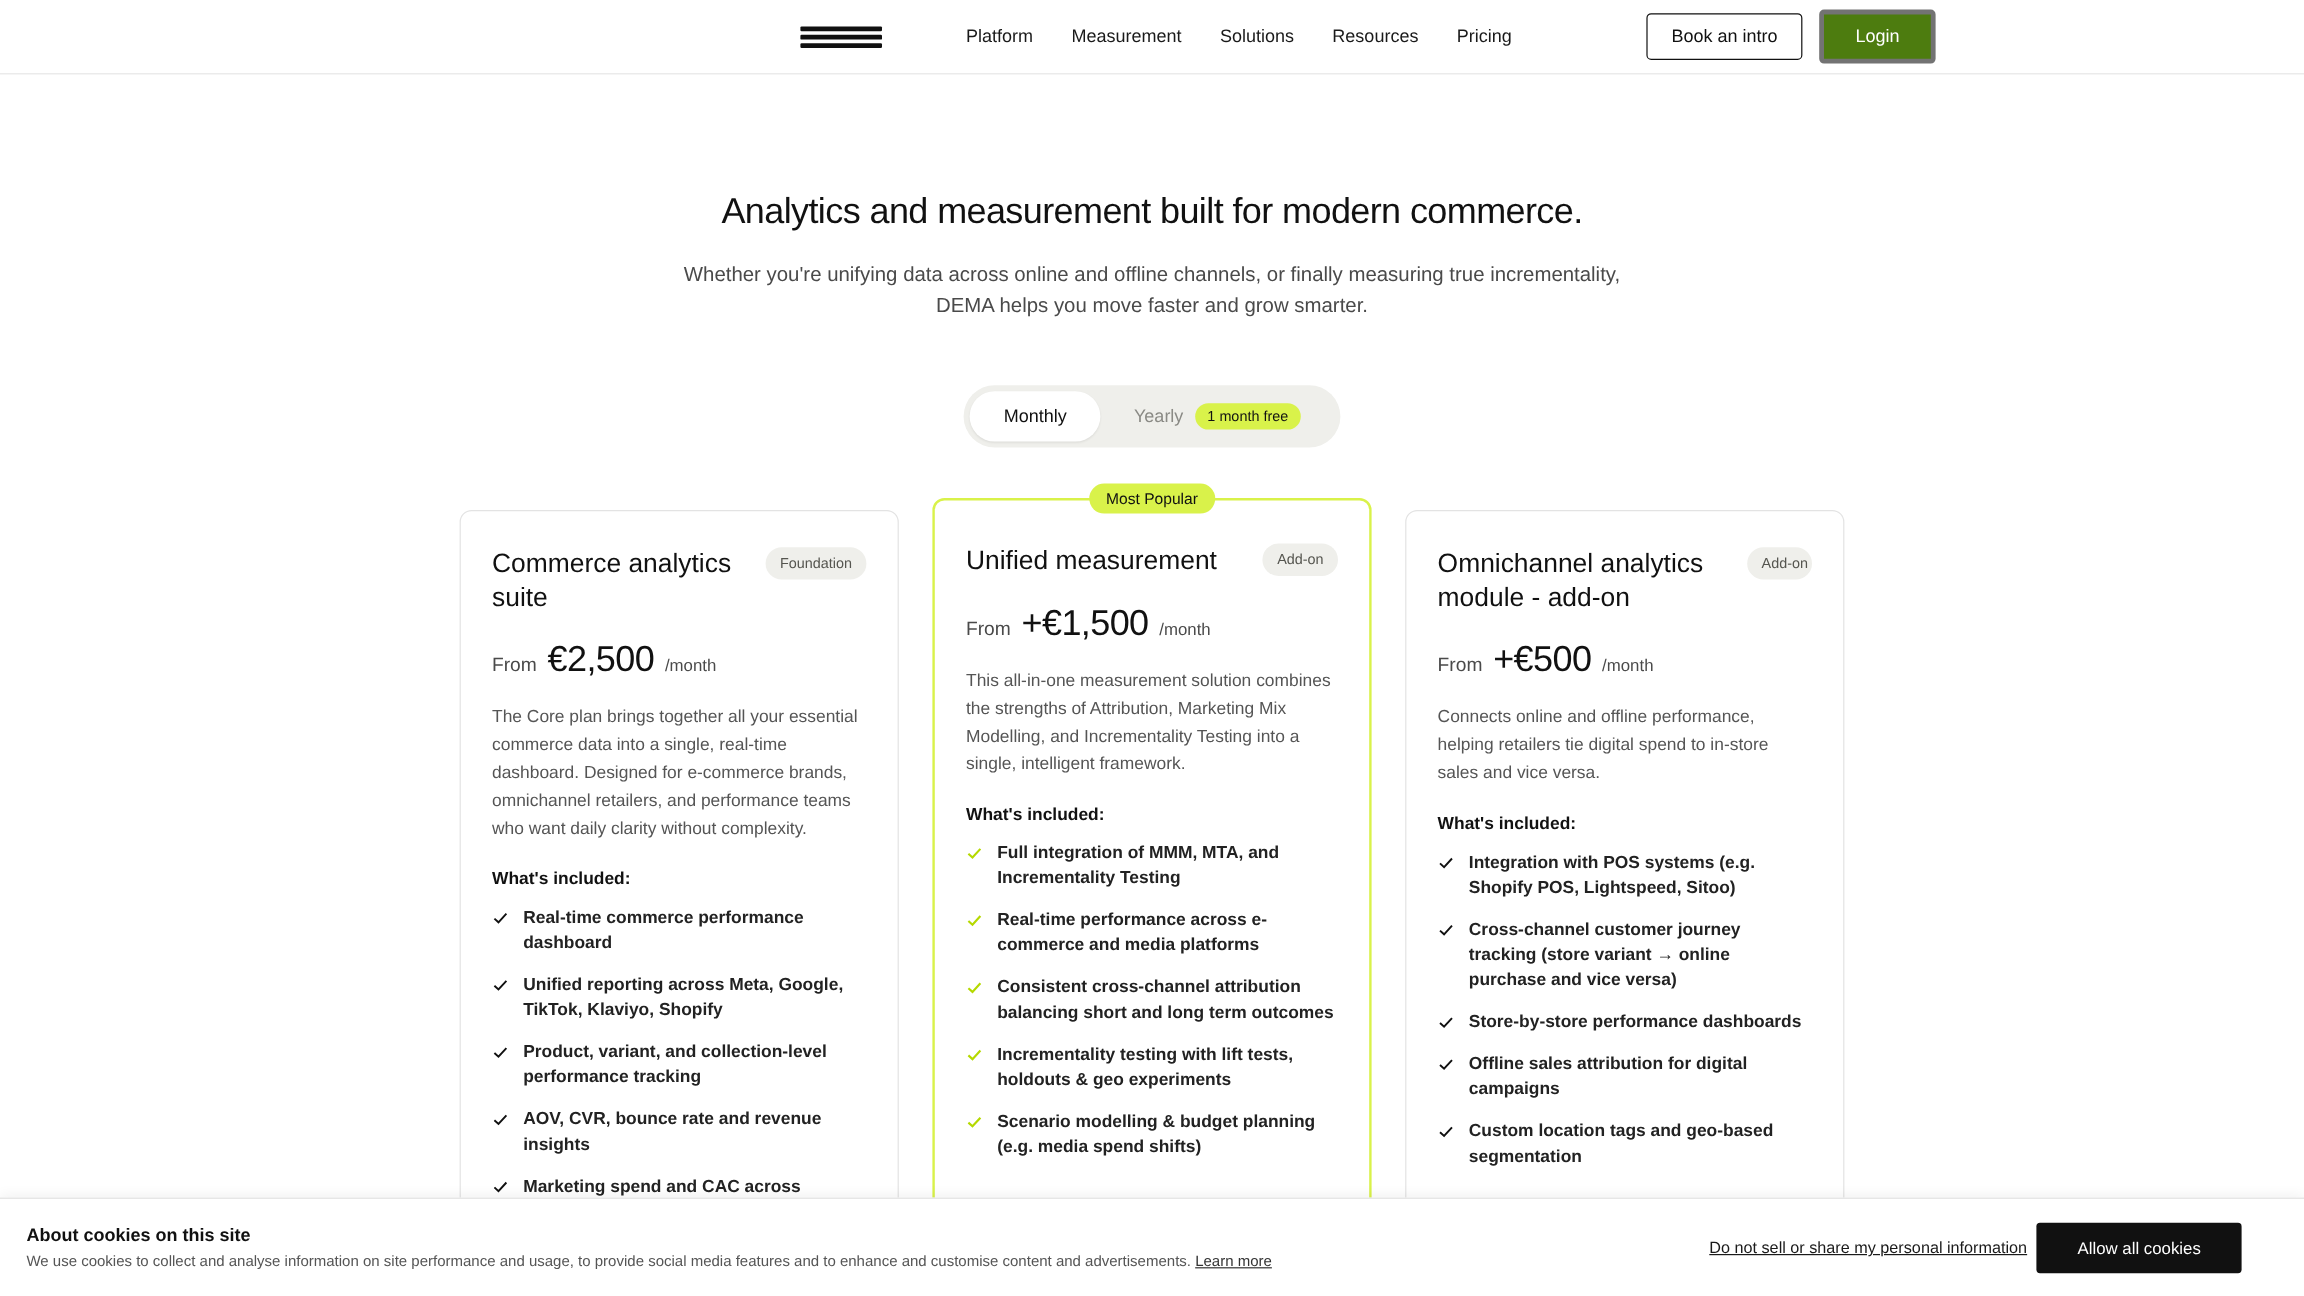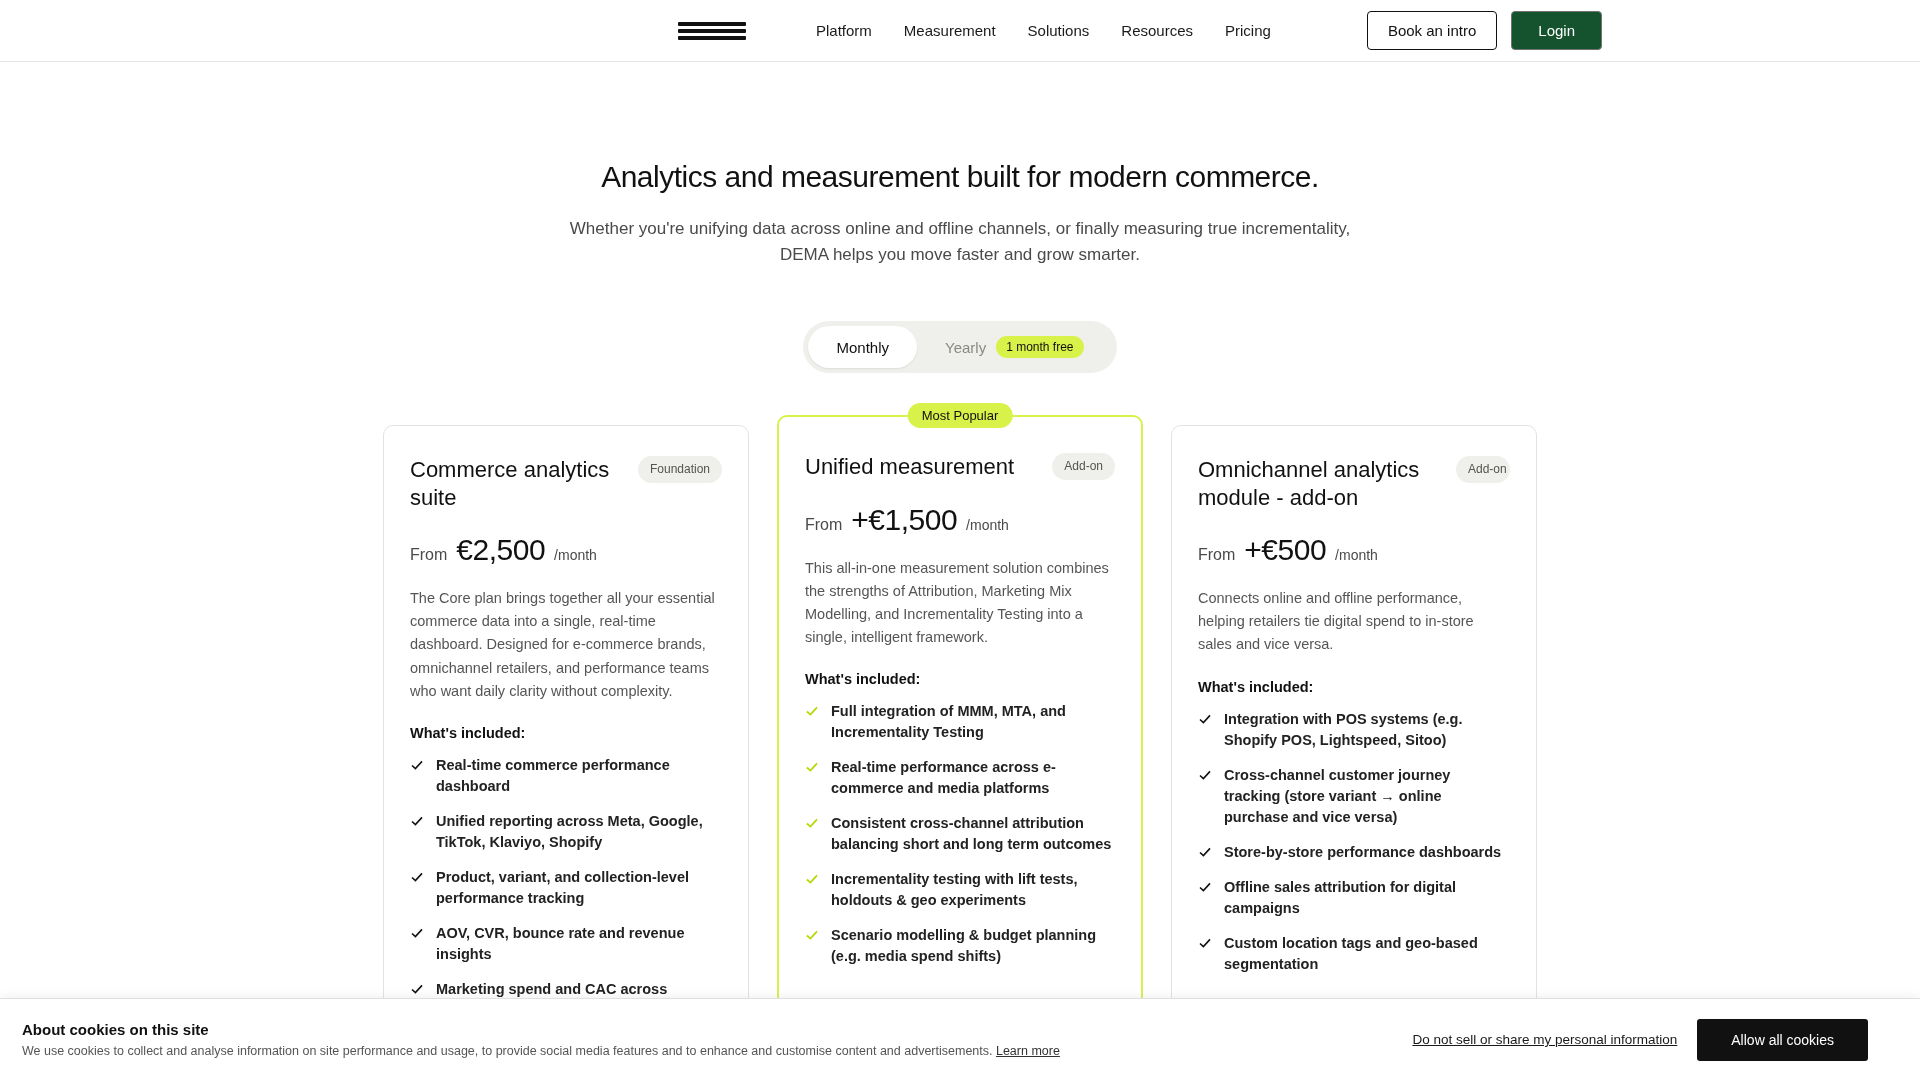--- a/index.html
+++ b/index.html
@@ -11,21 +11,21 @@
     color: #111111;
     overflow: hidden;
   }
 
   
   .header {
     height: 62px;
     border-bottom: 1px solid #e6e6e6;
     display: flex;
     align-items: center;
-    padding: 0 38px;
+    padding: 0 27px;
     background: #fff;
     position: relative;
   }
   .logo {
     margin-left: 320px;
     display: flex;
     flex-direction: column;
     justify-content: center;
     gap: 3px;
     width: 68px;
@@ -58,23 +58,23 @@
     border: 1px solid #111;
     background: #fff;
     color: #111;
     font-size: 15px;
     padding: 10px 20px;
     border-radius: 4px;
     cursor: pointer;
     font-family: inherit;
   }
   .btn-dark {
-    background: #14532d;
+    background: #4d7c0f;
     color: #fff;
-    border: 1px solid #737373;
+    border: 4px solid #737373;
     font-size: 15px;
     padding: 10px 26px;
     border-radius: 4px;
     cursor: pointer;
     font-family: inherit;
   }
 
   
   .hero {
     text-align: center;
@@ -254,21 +254,21 @@
   }
   .cookie-link {
     color: #333;
     text-decoration: underline;
     cursor: pointer;
   }
   .cookie-actions {
     margin-left: auto;
     display: flex;
     align-items: center;
-    gap: 20px;
+    gap: 8px;
     padding-right: 30px;
   }
   .link-btn {
     font-size: 13.5px;
     color: #1a1a1a;
     text-decoration: underline;
     cursor: pointer;
     background: none;
     border: none;
     font-family: inherit;

